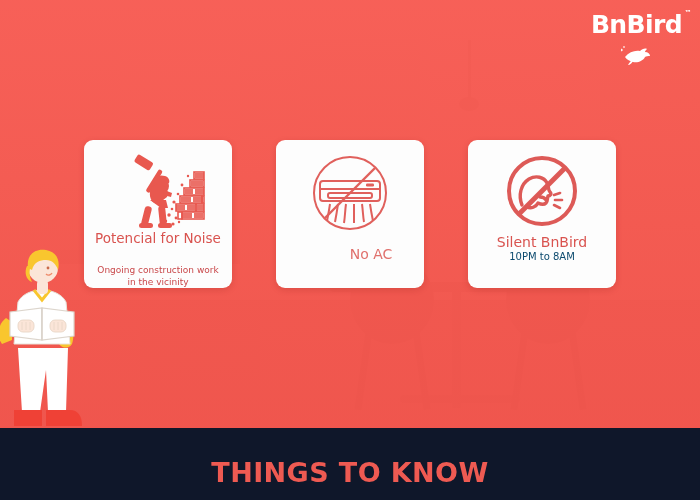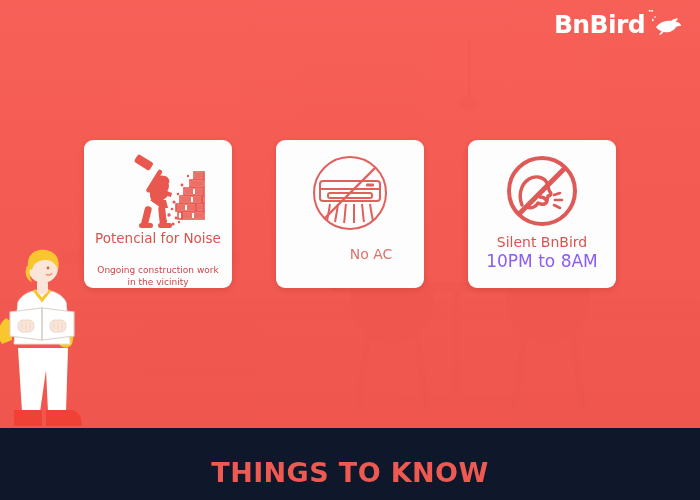--- a/index.html
+++ b/index.html
@@ -57,20 +57,21 @@
 
   
   .brand {
     position: absolute;
     right: 18px;
     top: 12px;
     display: flex;
     align-items: center;
     gap: 7px;
     z-index: 40;
+    flex-direction: column;
   }
   .brand-text {
     position: relative;
     color: #ffffff;
     font-size: 25px;
     font-weight: bold;
     letter-spacing: -0.6px;
     line-height: 1;
     font-family: "DejaVu Sans", "Liberation Sans", sans-serif;
   }
@@ -133,22 +134,22 @@
   .card-title.big { font-size: 14px; }
   .card-sub {
     color: #c9484a;
     font-size: 9px;
     line-height: 1.35;
     text-align: center;
     margin-top: 18px;
     padding: 0 6px;
   }
   .card-line2 {
-    color: #8b5cf6;
-    font-size: 17px;
+    color: #0c4a6e;
+    font-size: 10px;
     line-height: 1.2;
     text-align: center;
   }
   .card--noac .card-title {
     color: #e0706c;
     font-size: 14px;
     margin-left: 42px;
   }
   .card--noac .card-text { justify-content: center; padding-bottom: 14px; }
 

